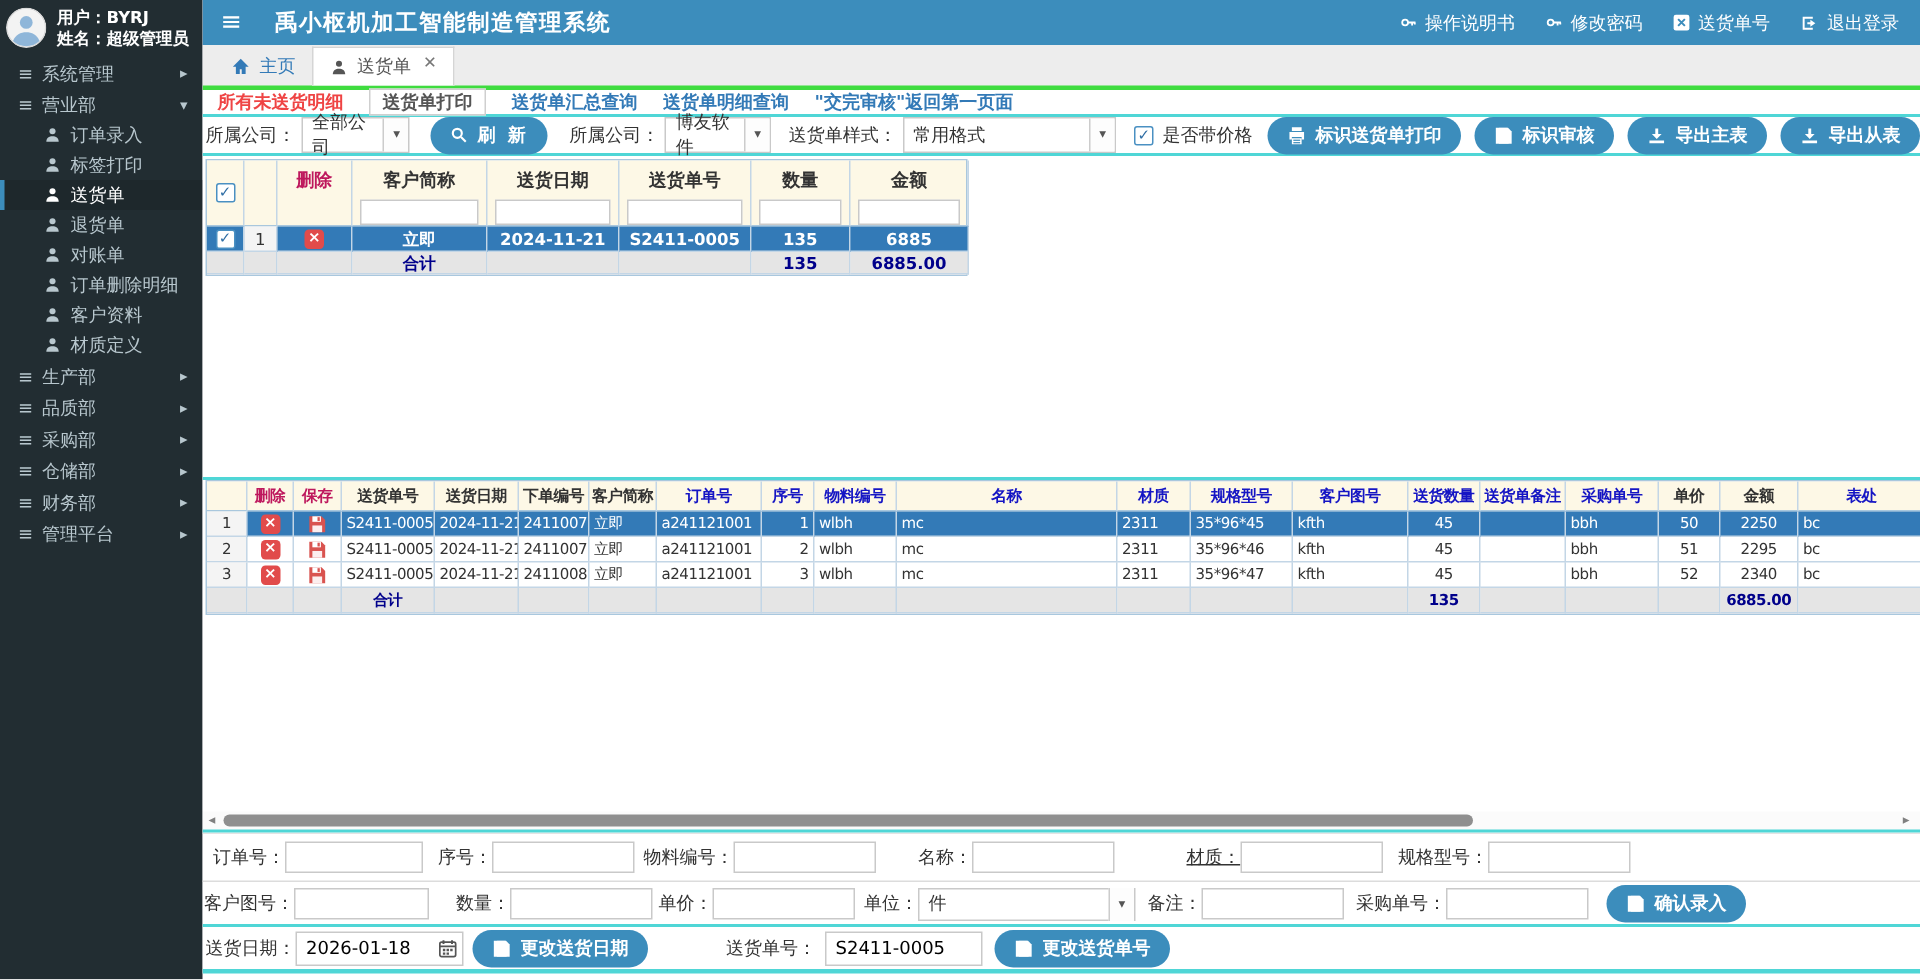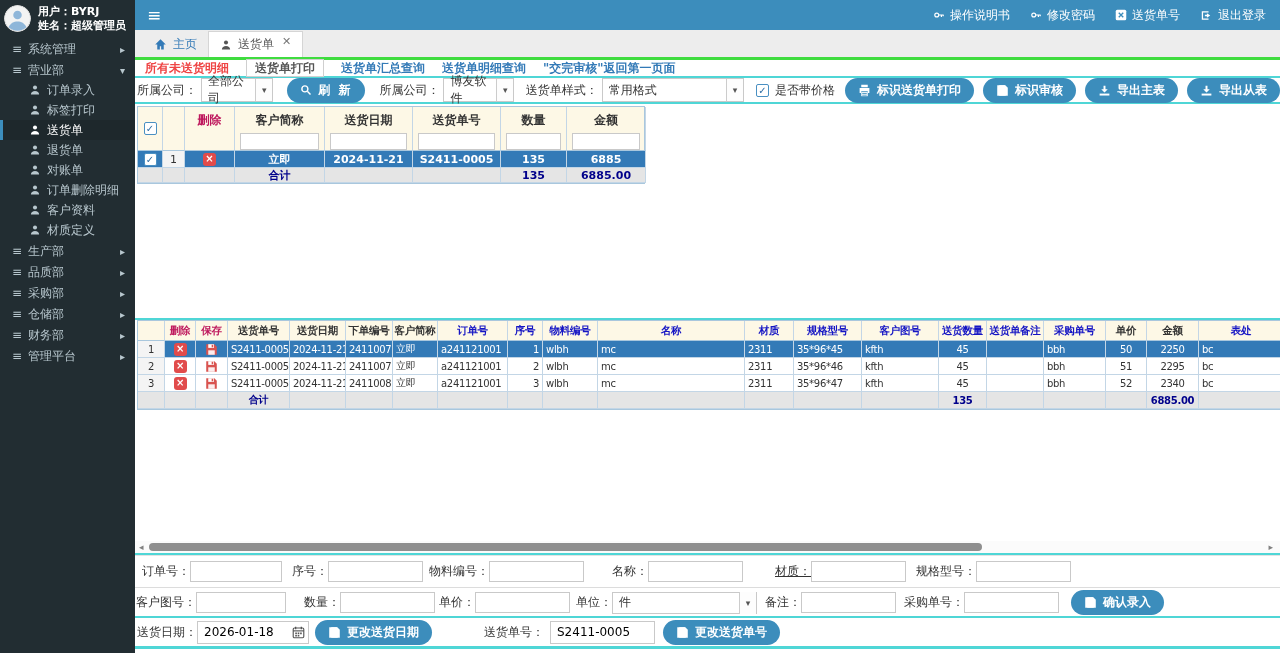--- a/index.html
+++ b/index.html
@@ -244,20 +244,21 @@
           <span class="mi-label">管理平台</span>
           <span class="mi-arrow">▸</span>
         </div>
       </nav>
   </aside>
 
   <div class="main">
 
     <header class="topbar">
       <span class="hamburger">≡</span>
+      <span class="app-title">禹小枢机加工智能制造管理系统</span>
       <nav class="topbar-actions" id="topbar-actions">
           <span class="top-action">
             <span>
               <svg viewBox="0 0 16 16" width="12" height="12">
                 <circle cx="5" cy="8" r="2.6" fill="none" stroke="currentColor" stroke-width="1.6"></circle>
                 <path d="M7.6 8h6.6M11.2 8v2.6M13.6 8v1.8" stroke="currentColor" stroke-width="1.6" fill="none"></path>
               </svg>
             </span>
             <span>操作说明书</span>
           </span>
@@ -656,21 +657,21 @@
             <input class="f-input" style="width: 95px;">
           </div>
           <div class="ff" style="margin-left: 6px;">
             <span class="ff-label">物料编号：</span>
             <input class="f-input" style="width: 95px;">
           </div>
           <div class="ff" style="margin-left: 28px;">
             <span class="ff-label">名称：</span>
             <input class="f-input" style="width: 95px;">
           </div>
-          <div class="ff" style="margin-left: 32px; text-decoration: underline;">
+          <div class="ff" style="margin-left: 48px; text-decoration: underline;">
             <span class="ff-label">材质：</span>
             <input class="f-input" style="width: 95px;">
           </div>
           <div class="ff" style="margin-left: 10px;">
             <span class="ff-label">规格型号：</span>
             <input class="f-input" style="width: 95px;">
           </div>
         </div>
       <div class="form-row second" id="form-row2">
           <div class="ff" style="margin-left: 0px;">

